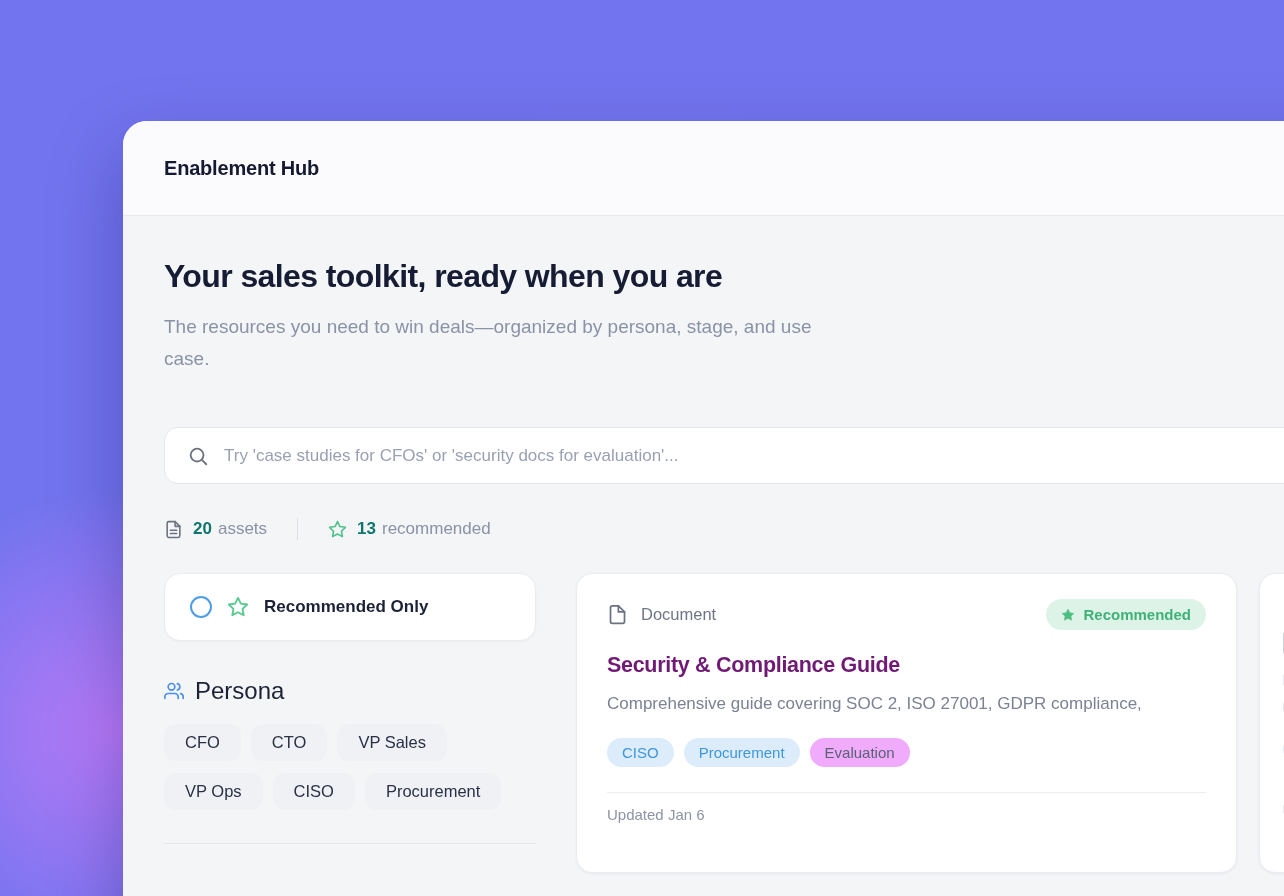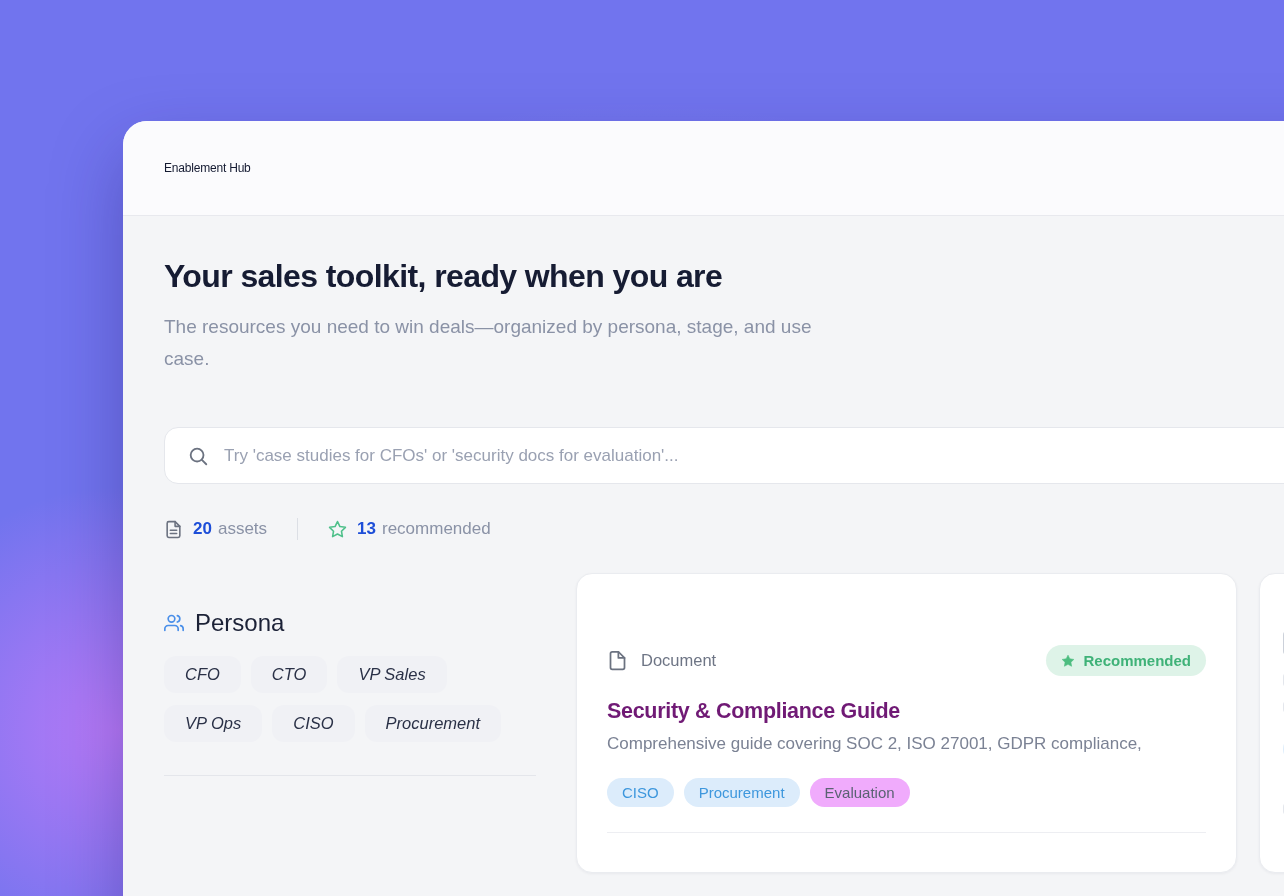--- a/index.html
+++ b/index.html
@@ -17,21 +17,21 @@
   .window{
     position:absolute; left:123px; top:121px; width:1480px; height:960px;
     background:#fbfbfd; border-radius:24px;
     box-shadow:0 30px 70px rgba(35,25,110,0.35);
     overflow:hidden;
   }
   .window-header{
     height:95px; display:flex; align-items:center; padding:0 41px;
     border-bottom:1px solid #e8e9ee; background:#fbfbfd;
   }
-  .app-title{ font-size:12px; font-weight:400; color:#141a31; letter-spacing:-0.2px; }
+  .app-title{ font-size:20px; font-weight:700; color:#141a31; letter-spacing:-0.2px; }
 
   .window-main{ background:#f4f5f7; height:865px; padding:42px 41px 0; }
 
   h1.page-title{ font-size:32px; font-weight:700; color:#161c33; letter-spacing:-0.6px; }
   .subtitle{ margin-top:16px; font-size:19px; line-height:32px; color:#8a92a6; }
 
   .search{
     margin-top:52px; height:57px; width:1398px; background:#ffffff;
     border:1px solid #e5e7ec; border-radius:14px;
     display:flex; align-items:center; padding:0 22px; gap:15px;
@@ -40,21 +40,21 @@
   .search input{
     flex:1; border:none; outline:none; background:transparent;
     font-family:inherit; font-size:17px; color:#333a50;
   }
   .search input::placeholder{ color:#9aa1b2; }
 
   .stats{ margin-top:34px; display:flex; align-items:center; font-size:17px; color:#8a92a6; }
   .stats svg{ margin-right:10px; flex:none; }
   .doc-stat-icon{ color:#6b7280; }
   .star-stat-icon{ color:#4ec08a; }
-  .stat-count{ font-weight:700; color:#1d4ed8; margin-right:6px; }
+  .stat-count{ font-weight:700; color:#0f766e; margin-right:6px; }
   .stats .vdiv{ width:1px; height:22px; background:#dcdfe5; margin:0 30px; }
 
   .content-row{ margin-top:33px; display:flex; gap:40px; align-items:flex-start; }
 
   
   .sidebar{ width:372px; flex:none; }
   .rec-only{
     width:100%; height:68px; background:#fff; border:1px solid #eaecf0; border-radius:16px;
     display:flex; align-items:center; gap:15px; padding:0 25px; cursor:pointer;
     font-family:inherit; font-size:17px; font-weight:700; color:#1b2136;
@@ -63,42 +63,42 @@
   .radio-circle{ width:22px; height:22px; border:2px solid #4d9de9; border-radius:50%; flex:none; }
   .star-outline{ color:#58c98e; flex:none; }
 
   .filter-heading{ margin-top:36px; display:flex; align-items:center; gap:11px;
     font-size:24px; font-weight:400; color:#1b2136; }
   .filter-heading svg{ color:#4a8fe9; flex:none; }
 
   .chips{ margin-top:19px; display:flex; flex-wrap:wrap; gap:12px 10px; }
   .chip{
     padding:9px 21px; background:#f0f1f5; border:none; border-radius:12px; cursor:pointer;
-    font-family:inherit; font-size:16.5px; color:#2a3147;font-style:italic;
+    font-family:inherit; font-size:16.5px; color:#2a3147;
   }
   .sidebar-divider{ margin-top:33px; height:1px; background:#e4e6eb; }
   .filter-heading.stage-heading{ margin-top:34px; }
 
   
   .cards{ display:flex; gap:22px; }
   .card{
     width:661px; flex:none; height:300px; background:#fff;
     border:1px solid #eaecf0; border-radius:16px; padding:25px 30px;
     box-shadow:0 1px 3px rgba(20,25,60,0.05); cursor:pointer;
   }
-  .card-top{ display:flex; justify-content:space-between; align-items:center;margin-top:46px; }
+  .card-top{ display:flex; justify-content:space-between; align-items:center; }
   .card-type{ display:flex; align-items:center; gap:13px; font-size:16.5px; color:#6e7585; }
   .card-type svg{ color:#6b7280; flex:none; }
   .badge{
     display:flex; align-items:center; gap:8px; background:#def3e8; color:#3fb278;
     padding:7px 15px; border-radius:999px; font-size:15px; font-weight:700;
   }
   .badge svg{ color:#4dbd80; flex:none; }
   .card-title{ margin-top:23px; font-size:21.5px; font-weight:700; color:#701a75; letter-spacing:-0.3px; }
-  .card-desc{ margin-top:7px; font-size:17px; line-height:26px; color:#7b8294; }
+  .card-desc{ margin-top:13px; font-size:17px; line-height:26px; color:#7b8294; }
   .tags{ margin-top:21px; display:flex; gap:10px; }
   .tag{ padding:6px 15px; border-radius:999px; font-size:15px; }
   .tag-blue{ background:#dcecfb; color:#3d97dd; }
   .tag-gray{ background:#f0abfc; color:#5a6273; }
   .card-divider{ margin-top:25px; height:1px; background:#edeef2; }
   .card-footer{ padding-top:13px; font-size:15px; color:#8d94a6; }
 
   
   .card.clipped{ padding:25px 0 25px 23px; position:relative; }
   .ph{ background:#e3e6ec; border-radius:4px; }
@@ -148,20 +148,27 @@
             <polygon points="12 2 15.09 8.26 22 9.27 17 14.14 18.18 21.02 12 17.77 5.82 21.02 7 14.14 2 9.27 8.91 8.26 12 2"></polygon>
           </svg>
         <span class="stat-count">13</span>
         <span>recommended</span>
       </div>
 
       <div class="content-row">
 
         <aside class="sidebar">
 
+          <button class="rec-only">
+            <span class="radio-circle"></span>
+            <svg class="star-outline" width="22" height="22" viewBox="0 0 24 24" fill="none" stroke="currentColor" stroke-width="2" stroke-linecap="round" stroke-linejoin="round">
+                <polygon points="12 2 15.09 8.26 22 9.27 17 14.14 18.18 21.02 12 17.77 5.82 21.02 7 14.14 2 9.27 8.91 8.26 12 2"></polygon>
+              </svg>
+            <span>Recommended Only</span>
+          </button>
 
           <div class="filter-heading">
             <svg width="20" height="20" viewBox="0 0 24 24" fill="none" stroke="currentColor" stroke-width="2" stroke-linecap="round" stroke-linejoin="round">
                 <path d="M17 21v-2a4 4 0 0 0-4-4H5a4 4 0 0 0-4 4v2"></path>
                 <circle cx="9" cy="7" r="4"></circle>
                 <path d="M23 21v-2a4 4 0 0 0-3-3.87"></path>
                 <path d="M16 3.13a4 4 0 0 1 0 7.75"></path>
               </svg>
             <span>Persona</span>
           </div>
@@ -201,20 +208,21 @@
             <div class="card-title">Security &amp; Compliance Guide</div>
             <div class="card-desc">
               <div>Comprehensive guide covering SOC 2, ISO 27001, GDPR compliance,</div>
             </div>
             <div class="tags">
               <span class="tag tag-blue">CISO</span>
               <span class="tag tag-blue">Procurement</span>
               <span class="tag tag-gray">Evaluation</span>
             </div>
             <div class="card-divider"></div>
+            <div class="card-footer">Updated Jan 6</div>
           </article>
 
           <article class="card clipped">
             <div class="ph ph-icon"></div>
             <div class="ph ph-line"></div>
             <div class="ph ph-line short"></div>
             <div class="ph ph-chip"></div>
             <div class="ph ph-foot"></div>
           </article>
 

